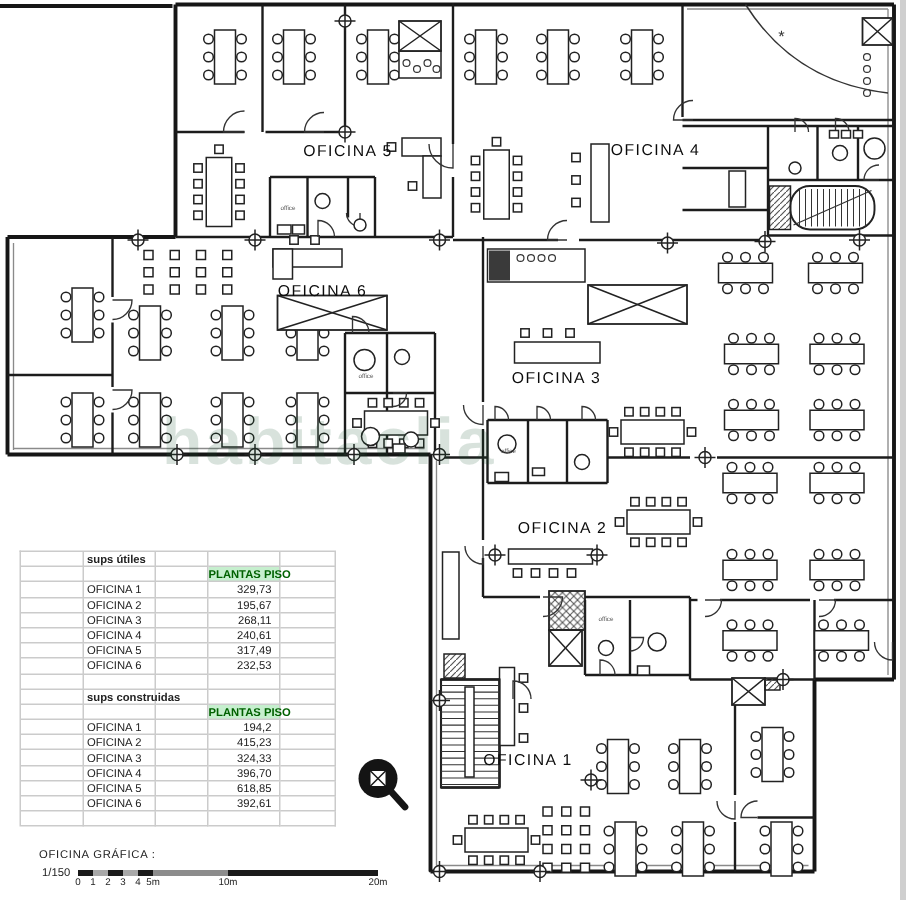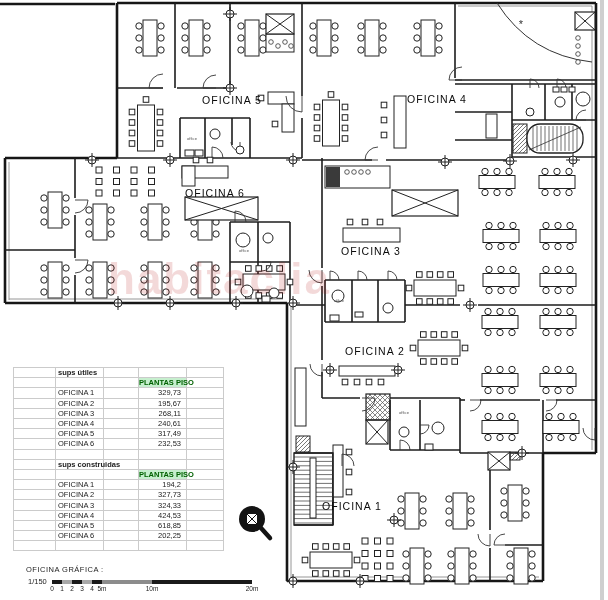--- a/index.html
+++ b/index.html
@@ -1,21 +1,21 @@
 <!DOCTYPE html>
 <html><head>
 <meta charset="utf-8">
 <style>
   html,body{margin:0;padding:0;}
   body{width:608px;height:600px;position:relative;background:#ffffff;overflow:hidden;
        font-family:"Liberation Sans",sans-serif;}
   #plan{position:absolute;left:0;top:0;}
   #right-strip{position:absolute;top:0;height:600px;background:#cfcfcf;}
-  #watermark{position:absolute;left:108px;top:254px;width:340px;font-size:44px;font-weight:700;
-             color:#b91c1c;opacity:.16;letter-spacing:2px;pointer-events:none;}
+  #watermark{position:absolute;left:108px;top:270px;width:340px;font-size:44px;font-weight:700;
+             color:#14532d;opacity:.16;letter-spacing:2px;pointer-events:none;}
   #sheet{position:absolute;left:13px;top:367px;display:grid;
          grid-template-columns:42px 48px 35px 48px 37px;grid-auto-rows:10.2px;
          border-left:1px solid #cbcbcb;border-top:1px solid #cbcbcb;background:#fff;}
   #sheet .c{border-right:1px solid #cbcbcb;border-bottom:1px solid #cbcbcb;
             font-size:7.5px;color:#222;display:flex;align-items:center;white-space:nowrap;overflow:visible;}
   #sheet .lbl{padding-left:2px;}
   #sheet .ttl{font-weight:700;padding-left:2px;}
   #sheet .val{justify-content:flex-end;padding-right:5px;}
   #sheet .grn{font-weight:700;}
   #scale-group{position:absolute;left:0;top:560px;width:300px;height:40px;}
@@ -887,41 +887,41 @@
     <div class="c" style="grid-area: 11 / 3;"></div>
     <div class="c" style="grid-area: 11 / 5;"></div>
     <div class="c" style="grid-area: 12 / 1;"></div>
     <div class="c lbl" style="grid-area: 12 / 2;">OFICINA 1</div>
     <div class="c" style="grid-area: 12 / 3;"></div>
     <div class="c val" style="grid-area: 12 / 4;">194,2</div>
     <div class="c" style="grid-area: 12 / 5;"></div>
     <div class="c" style="grid-area: 13 / 1;"></div>
     <div class="c lbl" style="grid-area: 13 / 2;">OFICINA 2</div>
     <div class="c" style="grid-area: 13 / 3;"></div>
-    <div class="c val" style="grid-area: 13 / 4;">327,73</div>
+    <div class="c val" style="grid-area: 13 / 4;">415,23</div>
     <div class="c" style="grid-area: 13 / 5;"></div>
     <div class="c" style="grid-area: 14 / 1;"></div>
     <div class="c lbl" style="grid-area: 14 / 2;">OFICINA 3</div>
     <div class="c" style="grid-area: 14 / 3;"></div>
     <div class="c val" style="grid-area: 14 / 4;">324,33</div>
     <div class="c" style="grid-area: 14 / 5;"></div>
     <div class="c" style="grid-area: 15 / 1;"></div>
     <div class="c lbl" style="grid-area: 15 / 2;">OFICINA 4</div>
     <div class="c" style="grid-area: 15 / 3;"></div>
-    <div class="c val" style="grid-area: 15 / 4;">424,53</div>
+    <div class="c val" style="grid-area: 15 / 4;">396,70</div>
     <div class="c" style="grid-area: 15 / 5;"></div>
     <div class="c" style="grid-area: 16 / 1;"></div>
     <div class="c lbl" style="grid-area: 16 / 2;">OFICINA 5</div>
     <div class="c" style="grid-area: 16 / 3;"></div>
     <div class="c val" style="grid-area: 16 / 4;">618,85</div>
     <div class="c" style="grid-area: 16 / 5;"></div>
     <div class="c" style="grid-area: 17 / 1;"></div>
     <div class="c lbl" style="grid-area: 17 / 2;">OFICINA 6</div>
     <div class="c" style="grid-area: 17 / 3;"></div>
-    <div class="c val" style="grid-area: 17 / 4;">202,25</div>
+    <div class="c val" style="grid-area: 17 / 4;">392,61</div>
     <div class="c" style="grid-area: 17 / 5;"></div>
     <div class="c" style="grid-area: 18 / 1;"></div>
     <div class="c" style="grid-area: 18 / 2;"></div>
     <div class="c" style="grid-area: 18 / 3;"></div>
     <div class="c" style="grid-area: 18 / 4;"></div>
     <div class="c" style="grid-area: 18 / 5;"></div>
   </div>
 
 <svg id="zoom-btn" viewBox="0 0 40 42">
   <g>

